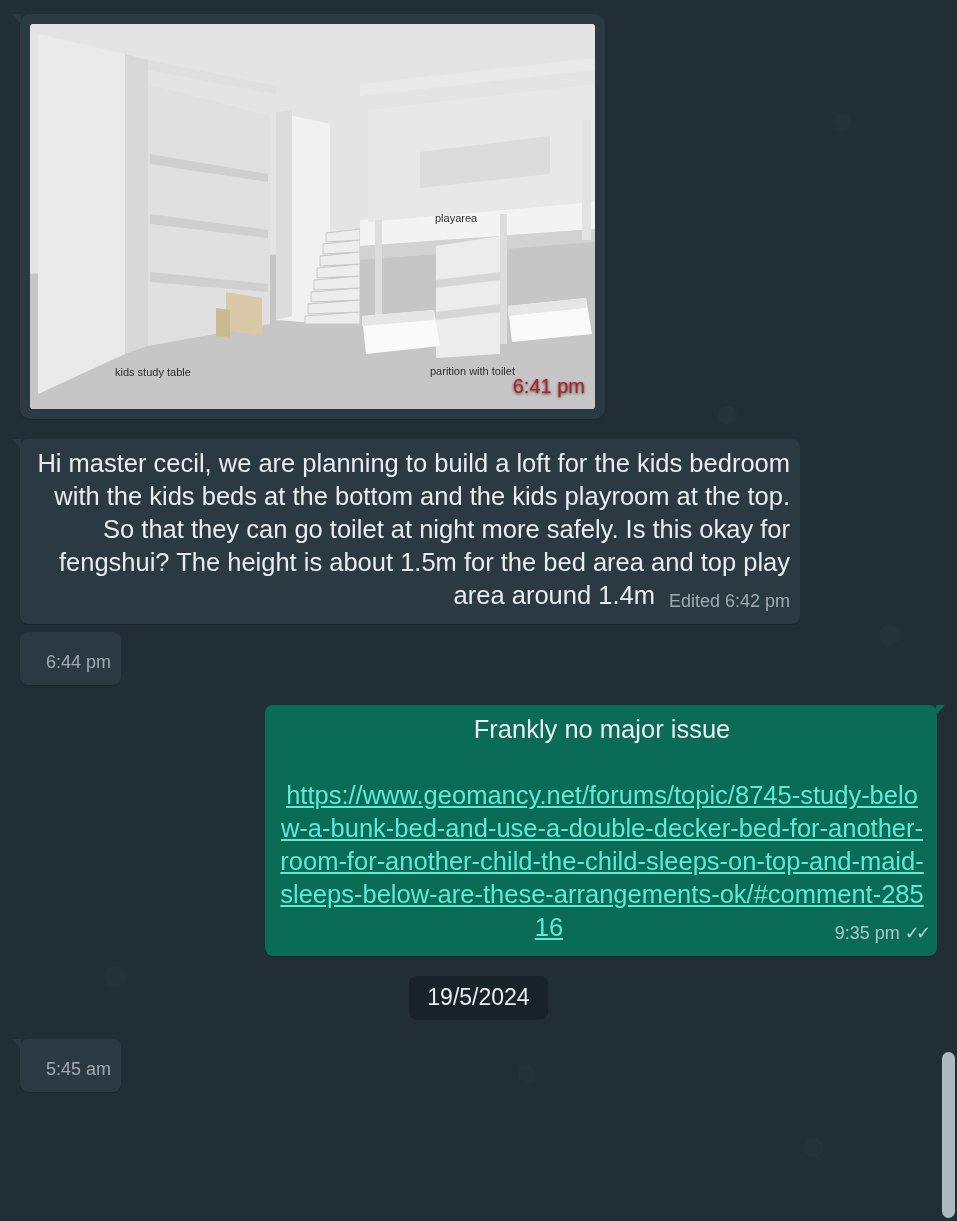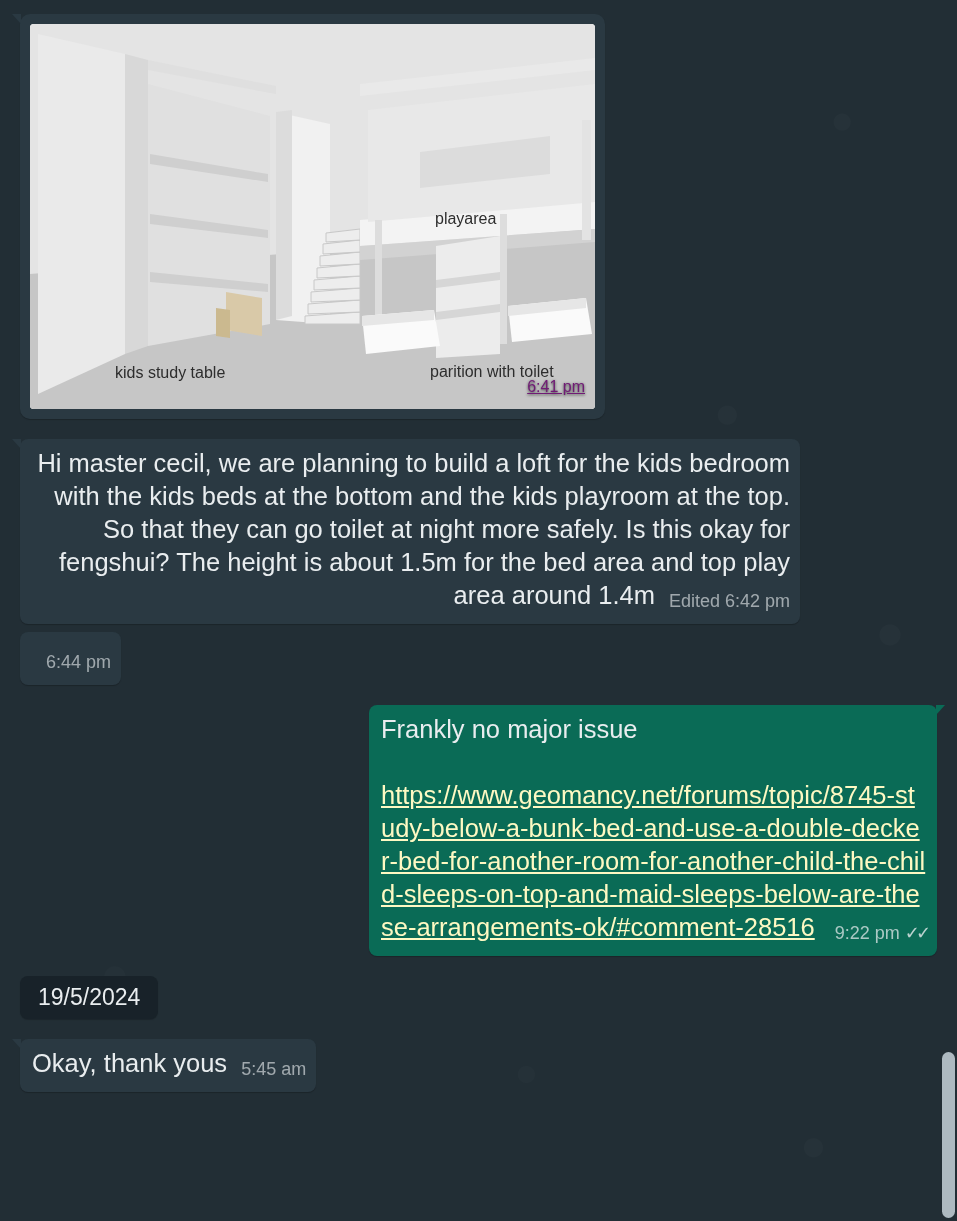--- a/index.html
+++ b/index.html
@@ -27,21 +27,21 @@
       radial-gradient(circle at 40% 62%, rgba(255,255,255,0.015) 0 9px, transparent 10px),
       radial-gradient(circle at 68% 72%, rgba(255,255,255,0.018) 0 8px, transparent 9px),
       radial-gradient(circle at 12% 80%, rgba(255,255,255,0.016) 0 10px, transparent 11px),
       radial-gradient(circle at 55% 88%, rgba(255,255,255,0.016) 0 8px, transparent 9px),
       radial-gradient(circle at 85% 94%, rgba(255,255,255,0.018) 0 9px, transparent 10px);
     padding: 0 20px;
   }
   .row { display: flex; width: 100%; }
   .row.left { justify-content: flex-start; }
   .row.right { justify-content: flex-end; }
-  .row.center { }
+  .row.center { justify-content: center; }
 
   .bubble {
     position: relative;
     border-radius: 8px;
     padding: 8px 10px 8px 12px;
     color: #e9edef;
     font-size: 25.5px;
     line-height: 33px;
     box-shadow: 0 1px 1px rgba(0,0,0,0.22);
     word-wrap: break-word;
@@ -95,43 +95,42 @@
   }
   .render {
     position: absolute; inset: 0;
     background:
       linear-gradient(180deg,#e9e9e9 0%, #dedede 52%, #c9c9c9 52%, #bdbdbd 100%);
   }
   .render svg { position: absolute; inset: 0; }
   .img-time {
     position: absolute;
     right: 10px; bottom: 6px;
-    font-size: 16px;
-    color: #701a75;
+    font-size: 20px;
+    color: #b91c1c;
     text-shadow: 0 1px 3px rgba(0,0,0,0.75);
-    text-decoration: underline;
   }
   .img-label {
     position: absolute;
-    font-size: 16px;
+    font-size: 11px;
     color: #2d2d2d;
     font-family: "Liberation Sans", sans-serif;
   }
 
   
   .date-chip {
     background: #182229;
     color: #e9edef;
     border-radius: 8px;
     padding: 8px 18px;
     font-size: 23px;
     box-shadow: 0 1px 1px rgba(0,0,0,0.2);
   }
 
-  .link { color: #fef9c3; word-break: break-all; }
+  .link { color: #5eead4; word-break: break-all; }
 
   .spacer8 { height: 8px; }
   .spacer20 { height: 20px; }
 
   
   #scrollbar {
     position: absolute;
     top: 1052px; right: 2px;
     width: 13px; height: 166px;
     background: #aebac1;
@@ -225,42 +224,41 @@
     <div class="bubble in" style="max-width:780px;">
       <span class="meta">
         <span>6:44 pm</span>
       </span>
     </div>
   </div>
 
   <div class="spacer20"></div>
 
   <div class="row right">
-    <div class="bubble out tail-out" style="max-width:672px; width:568px;">
+    <div class="bubble out tail-out" style="max-width:672px; width:672px;text-align:center;">
       <div>Frankly no major issue</div>
       <div style="height:33px;"></div>
       <a class="link" href="#">https://www.geomancy.net/forums/topic/8745-study-below-a-bunk-bed-and-use-a-double-decker-bed-for-another-room-for-another-child-the-child-sleeps-on-top-and-maid-sleeps-below-are-these-arrangements-ok/#comment-28516</a>
       <span class="meta">
-        <span>9:22 pm</span>
+        <span>9:35 pm</span>
         <span class="ticks">✓✓</span>
       </span>
     </div>
   </div>
 
   <div class="spacer20"></div>
 
   <div class="row center">
     <div class="date-chip">19/5/2024</div>
   </div>
 
   <div class="spacer20"></div>
 
   <div class="row left">
     <div class="bubble in tail-in" style="max-width:780px;">
-      <span>Okay, thank yous</span>
       <span class="meta">
         <span>5:45 am</span>
       </span>
     </div>
   </div>
 
   <div id="scrollbar"></div>
 </div>
 
 </body></html>

